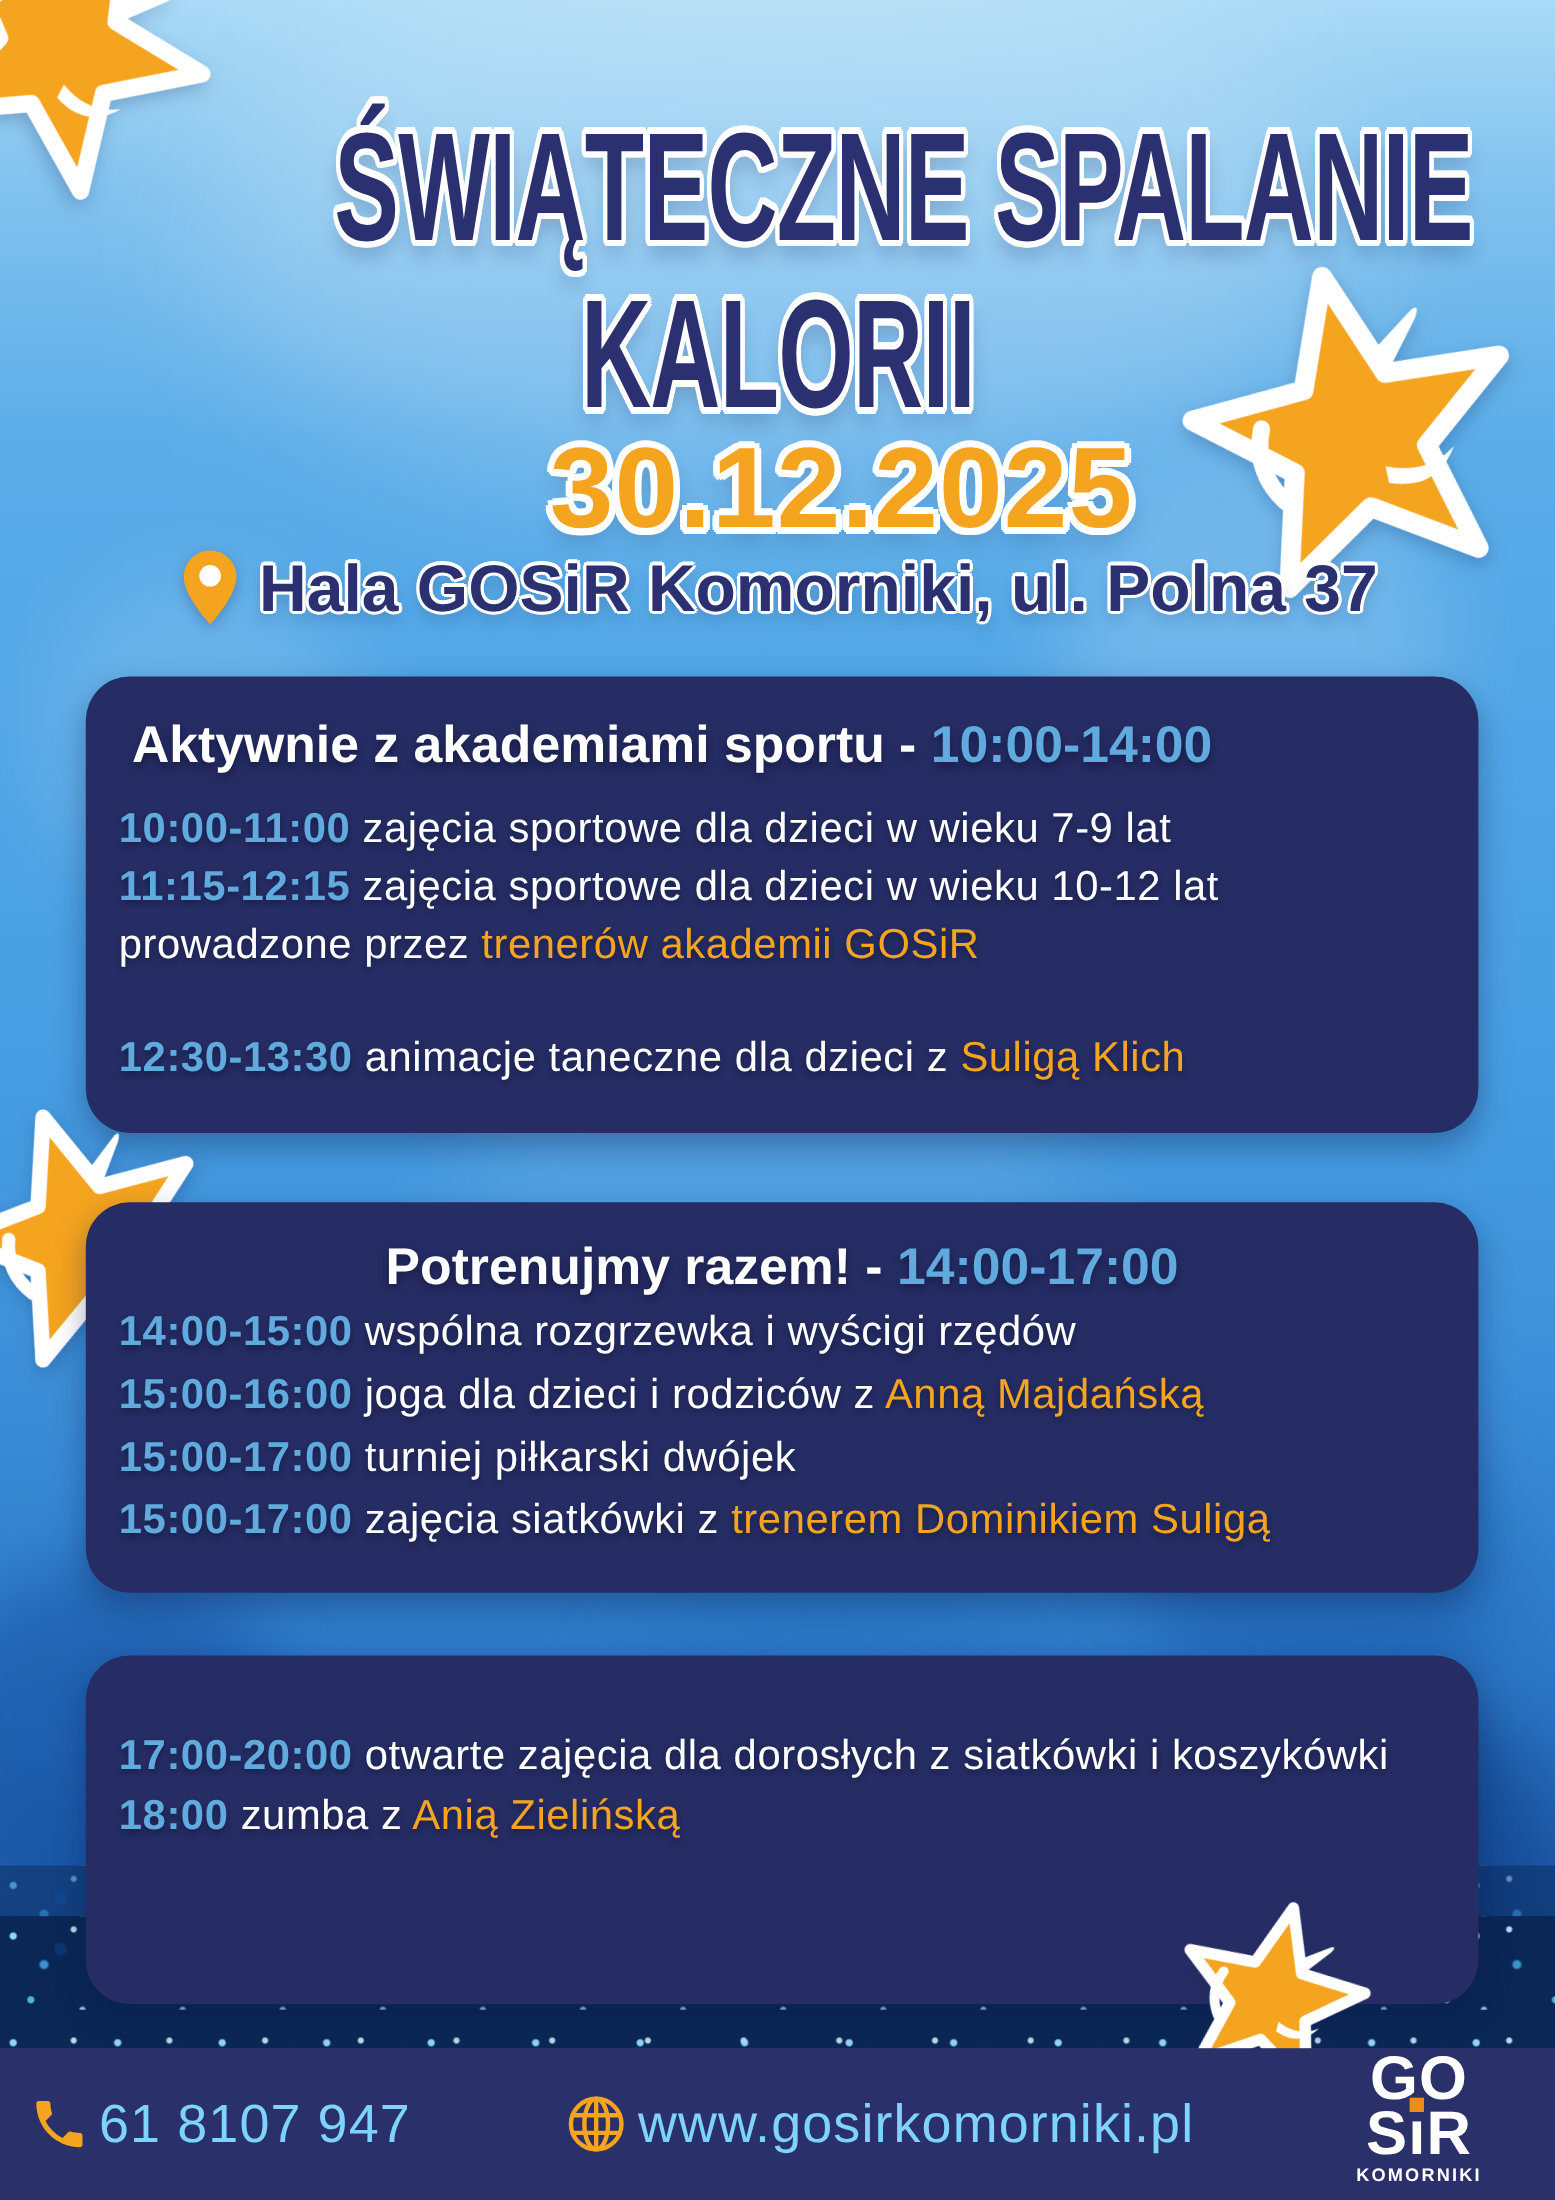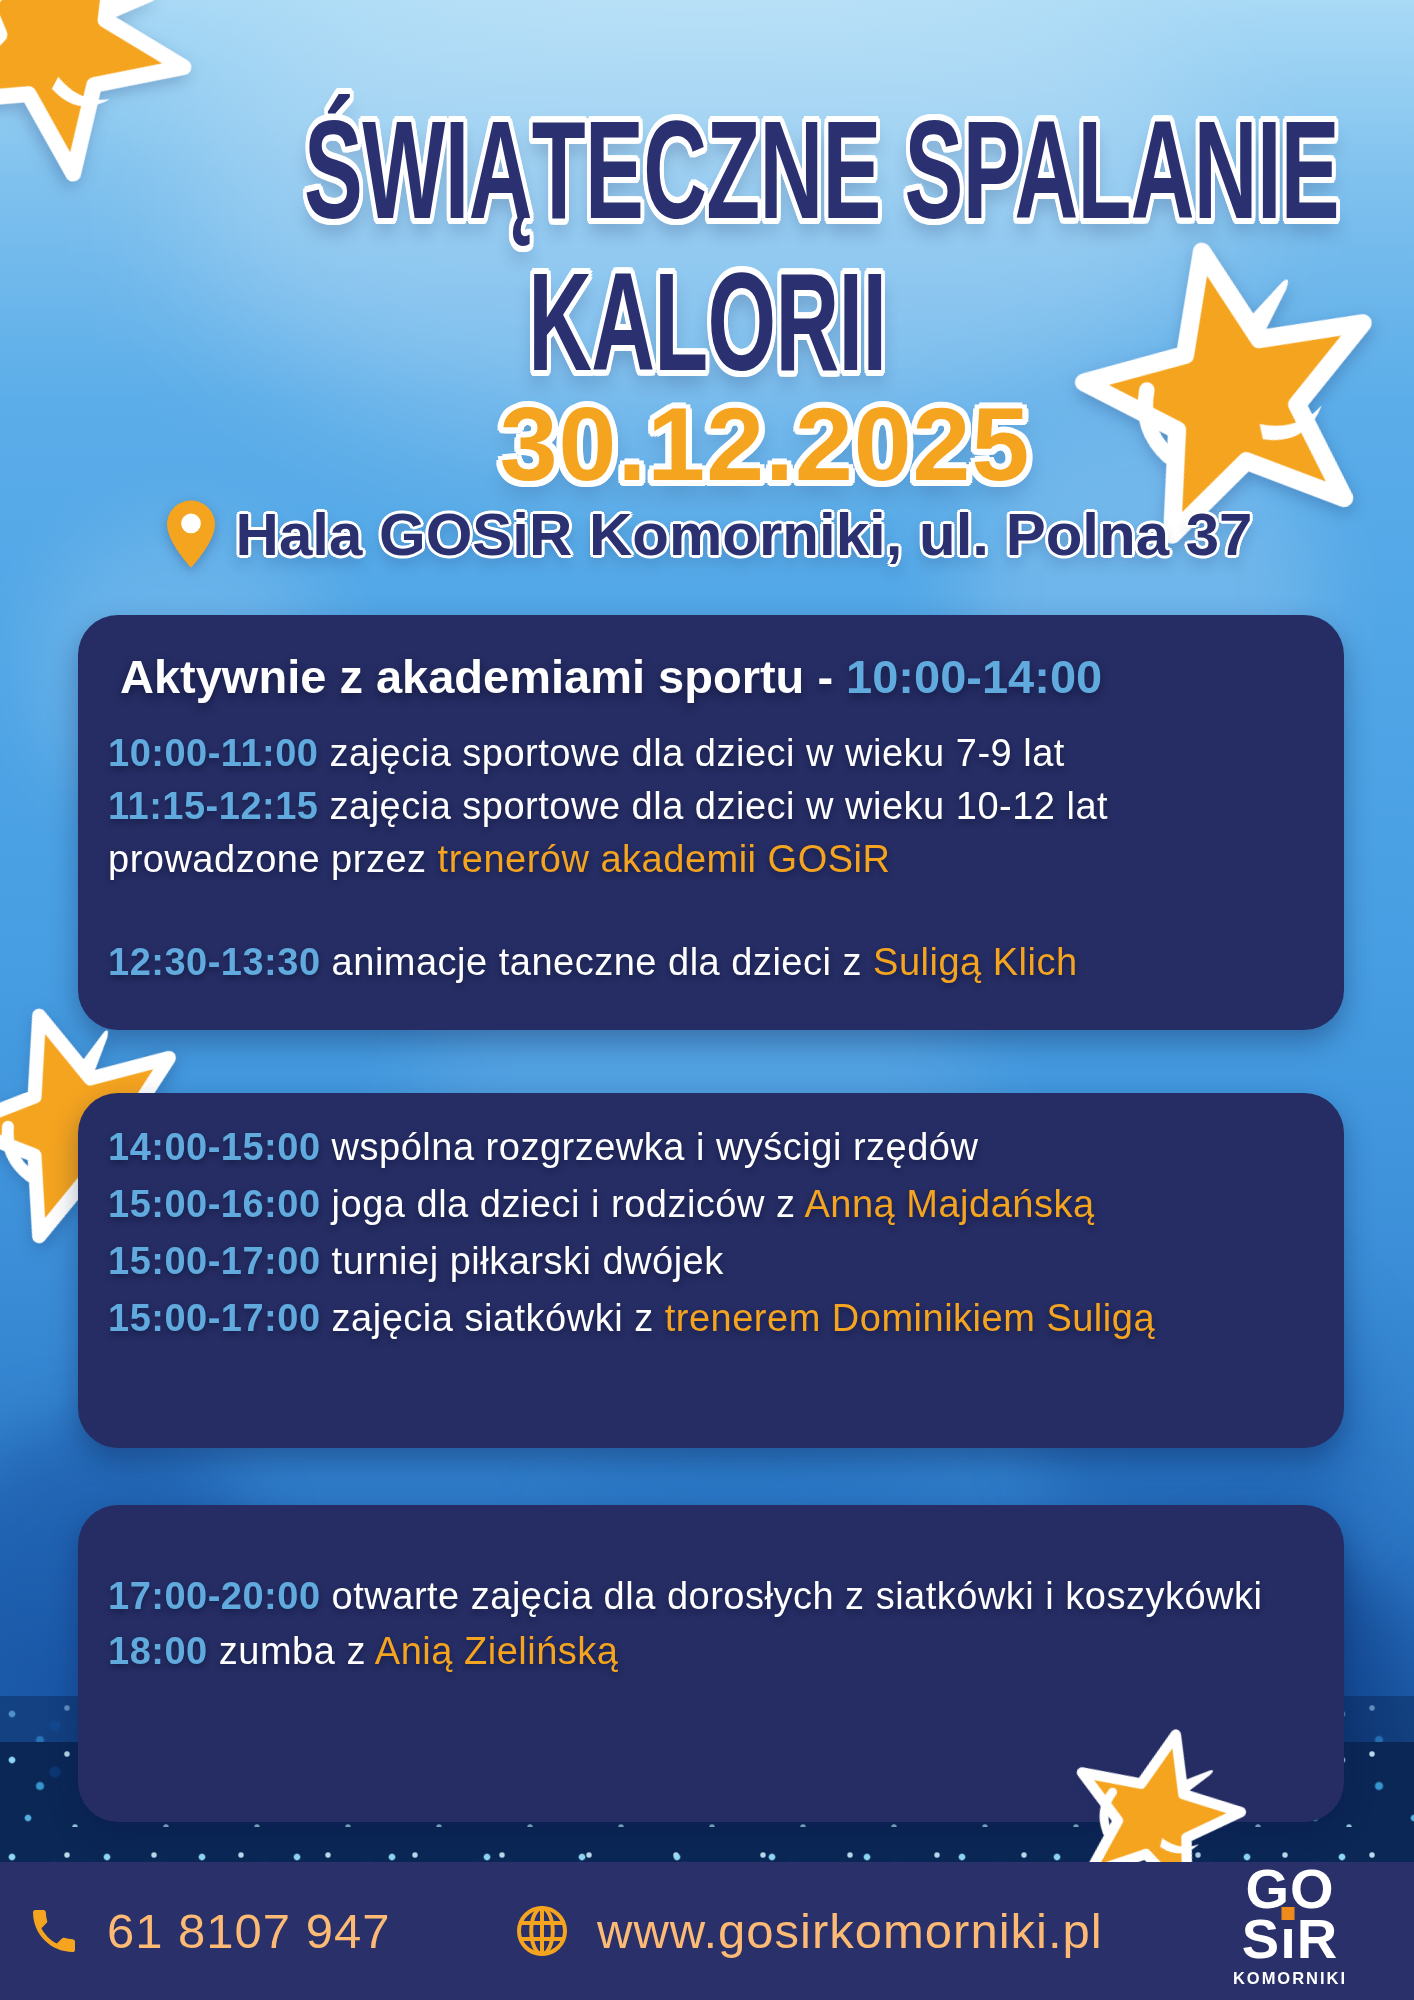--- a/index.html
+++ b/index.html
@@ -94,21 +94,21 @@
   .h{color:#f5a41f;text-align:right;}
   .gap{height:50px;}
   
   .star{position:absolute;pointer-events:none;filter:drop-shadow(0 6px 8px rgba(15,35,90,0.25));}
   .s1{left:-80px;top:-95px;width:270px;height:279px;transform:rotate(28deg);}
   .s2{left:1078px;top:238px;width:310px;height:320px;transform:rotate(-12deg);}
   .s3{left:-45px;top:1002px;width:240px;height:248px;transform:rotate(-18deg);}
   .s4{left:1066px;top:1726px;width:178px;height:184px;transform:rotate(14deg);}
   
   .footer{position:absolute;left:0;top:1862px;width:1414px;height:138px;background:#2a3069;}
-  .footer-item{position:absolute;display:flex;align-items:center;gap:25px;color:#fdba74;}
+  .footer-item{position:absolute;display:flex;align-items:center;gap:8px;color:#7dd3fc;}
   .f-phone{left:26px;top:0;height:138px;}
   .f-web{left:512px;top:0;height:138px;text-align:center;}
   .footer-text{font-size:49px;font-weight:400;letter-spacing:1px;white-space:nowrap;}
   .phone-svg{width:56px;height:56px;}
   .globe-svg{width:60px;height:60px;}
   .logo{position:absolute;left:1218px;top:2px;width:144px;text-align:center;color:#fff;line-height:1;}
   .logo-l1,.logo-l2{font-size:56px;font-weight:800;letter-spacing:1px;line-height:50px;}
   .logo-i{position:relative;display:inline-block;}
   .logo-idot{position:absolute;left:50%;transform:translateX(-50%);top:-7px;width:13px;height:13px;background:#ee8b1d;}
   .logo-sub{margin-top:6px;font-size:16.5px;font-weight:700;letter-spacing:2px;}
@@ -177,20 +177,21 @@
       <div class="gap"></div>
       <p class="item"><span class="t">12:30-13:30</span> <span class="x">animacje taneczne dla dzieci z</span> <span class="h">Suligą Klich</span></p>
     </div>
   </section>
 
   <svg class="star s3">
       <use href="#starSym"></use>
     </svg>
 
   <section class="card card2">
+    <h2 class="card-title"><span class="ct-text">Potrenujmy razem! - </span><span class="ct-time">14:00-17:00</span></h2>
     <div class="card-body">
       <p class="item"><span class="t">14:00-15:00</span> <span class="x">wspólna rozgrzewka i wyścigi rzędów</span> <span class="h"></span></p>
       <p class="item"><span class="t">15:00-16:00</span> <span class="x">joga dla dzieci i rodziców z</span> <span class="h">Anną Majdańską</span></p>
       <p class="item"><span class="t">15:00-17:00</span> <span class="x">turniej piłkarski dwójek</span> <span class="h"></span></p>
       <p class="item"><span class="t">15:00-17:00</span> <span class="x">zajęcia siatkówki z</span> <span class="h">trenerem Dominikiem Suligą</span></p>
     </div>
   </section>
 
   <section class="card card3">
     <div class="card-body">

